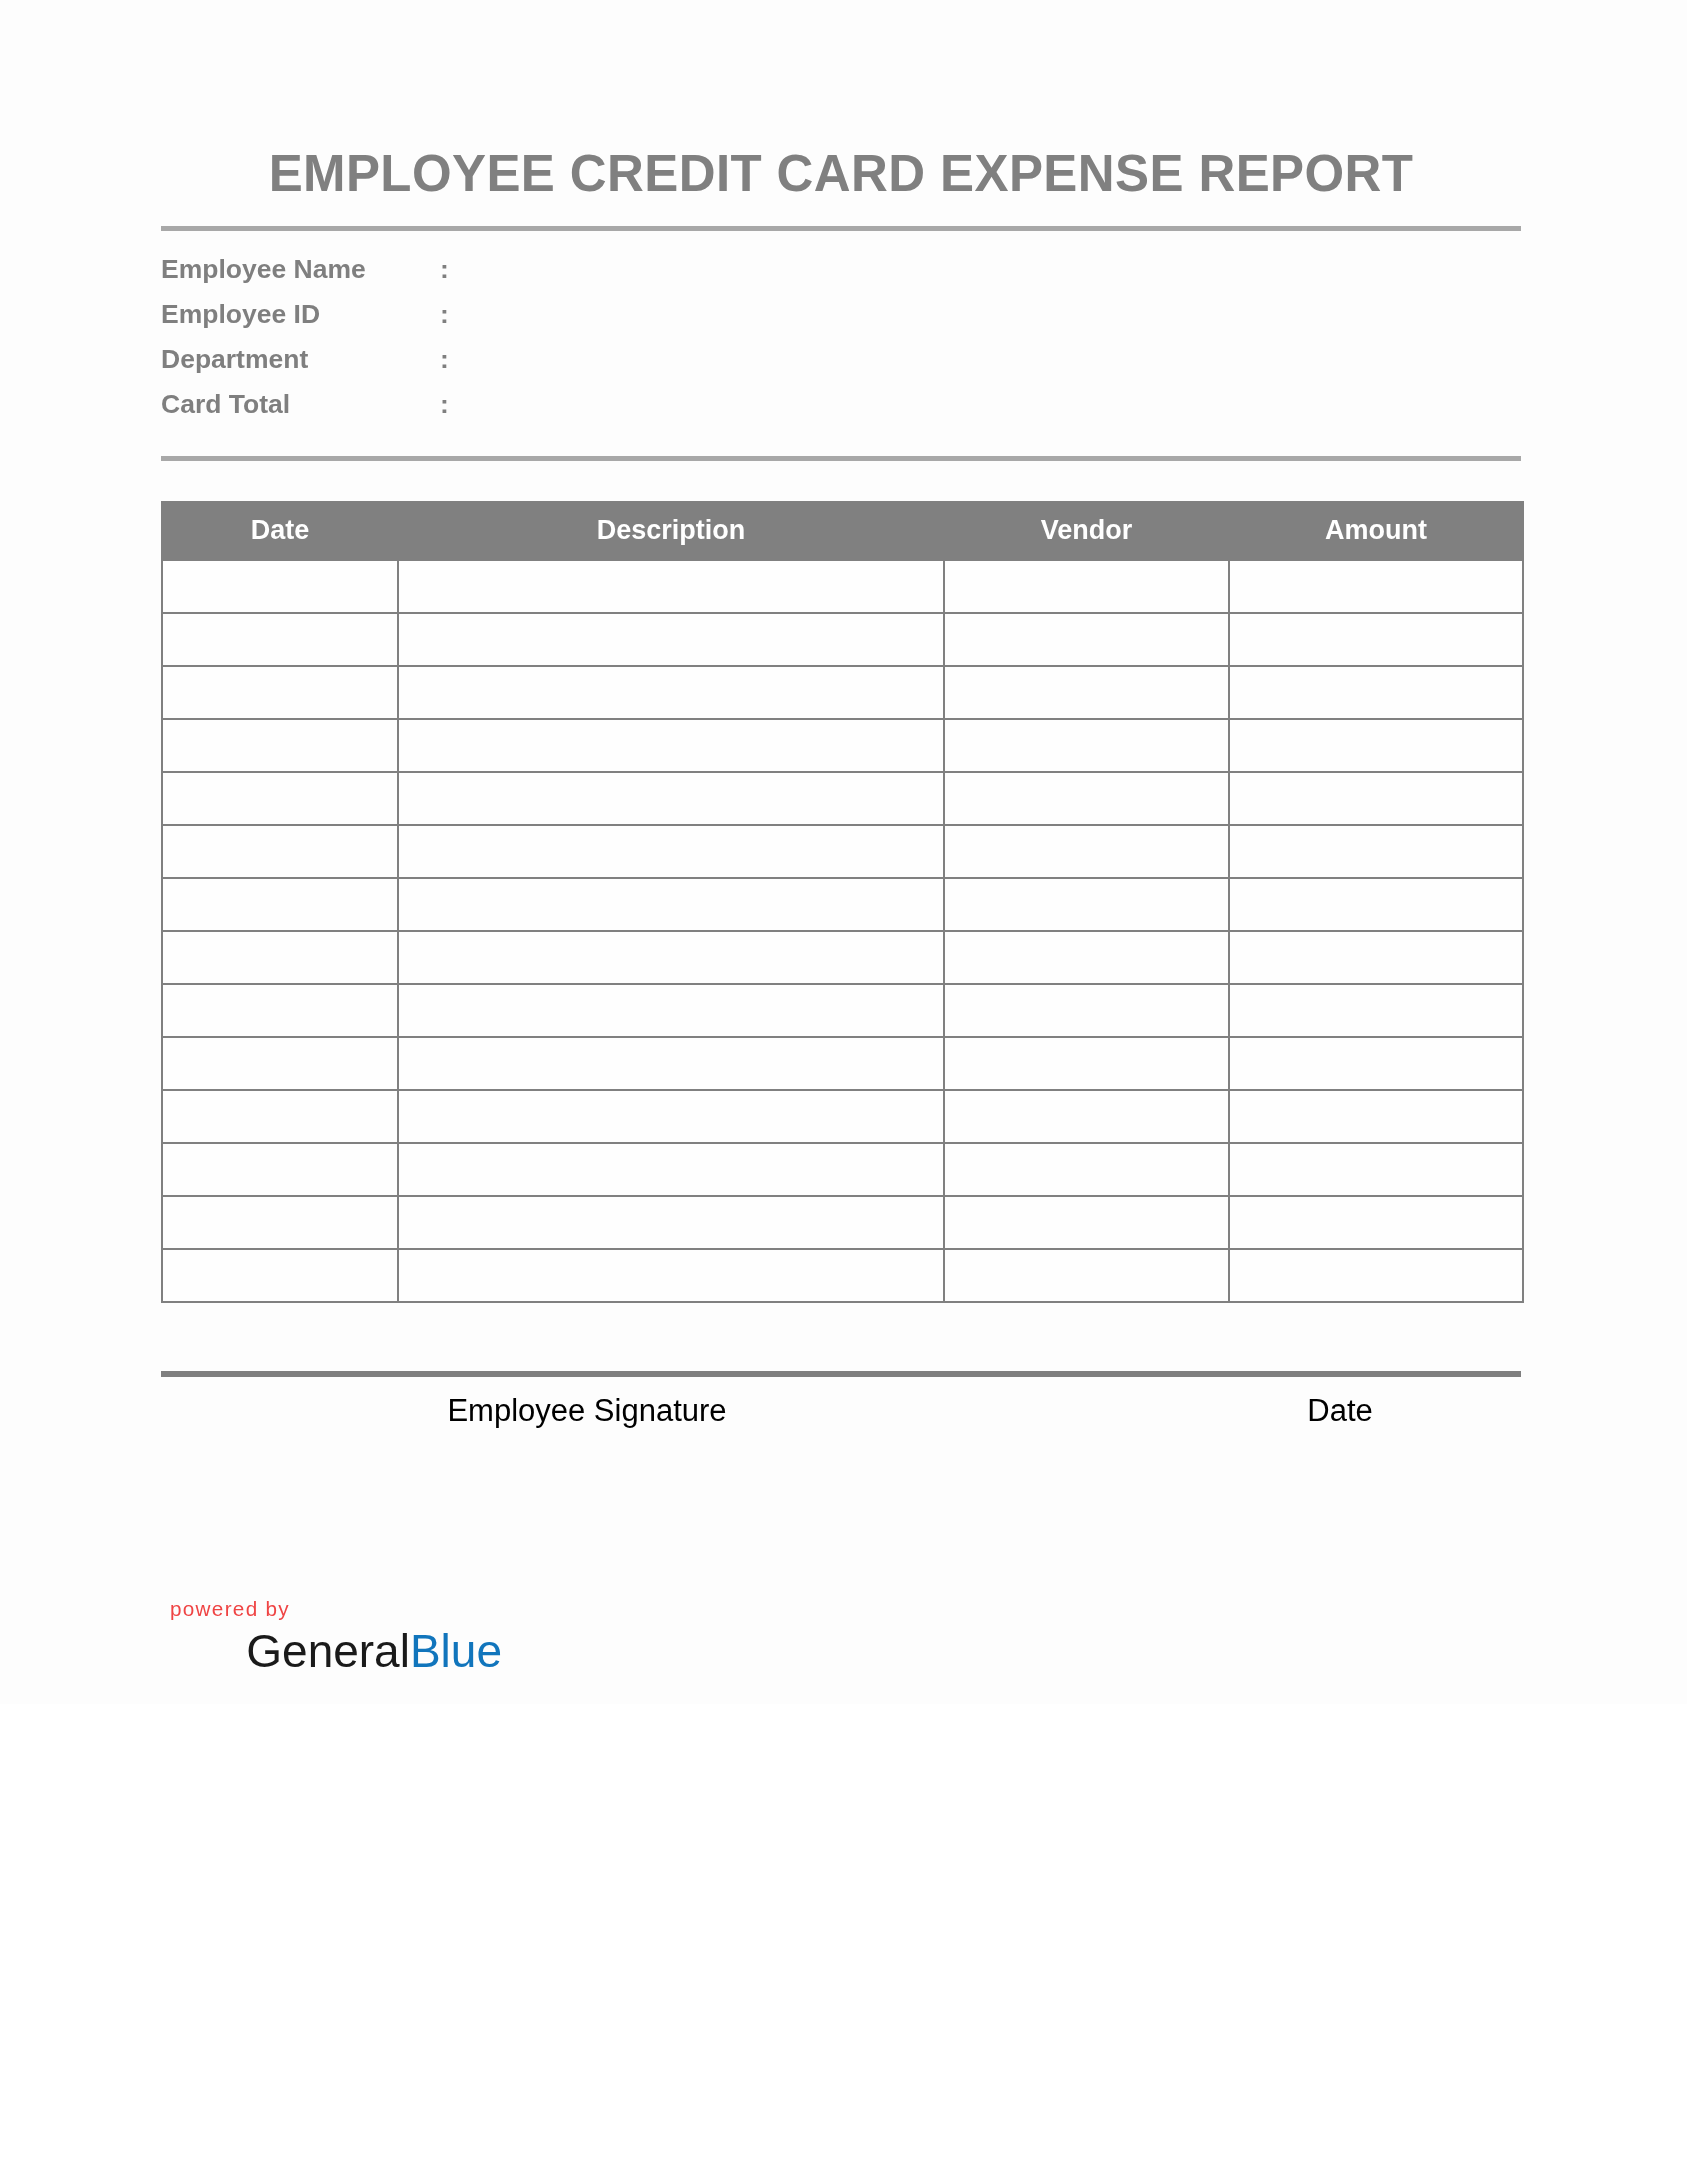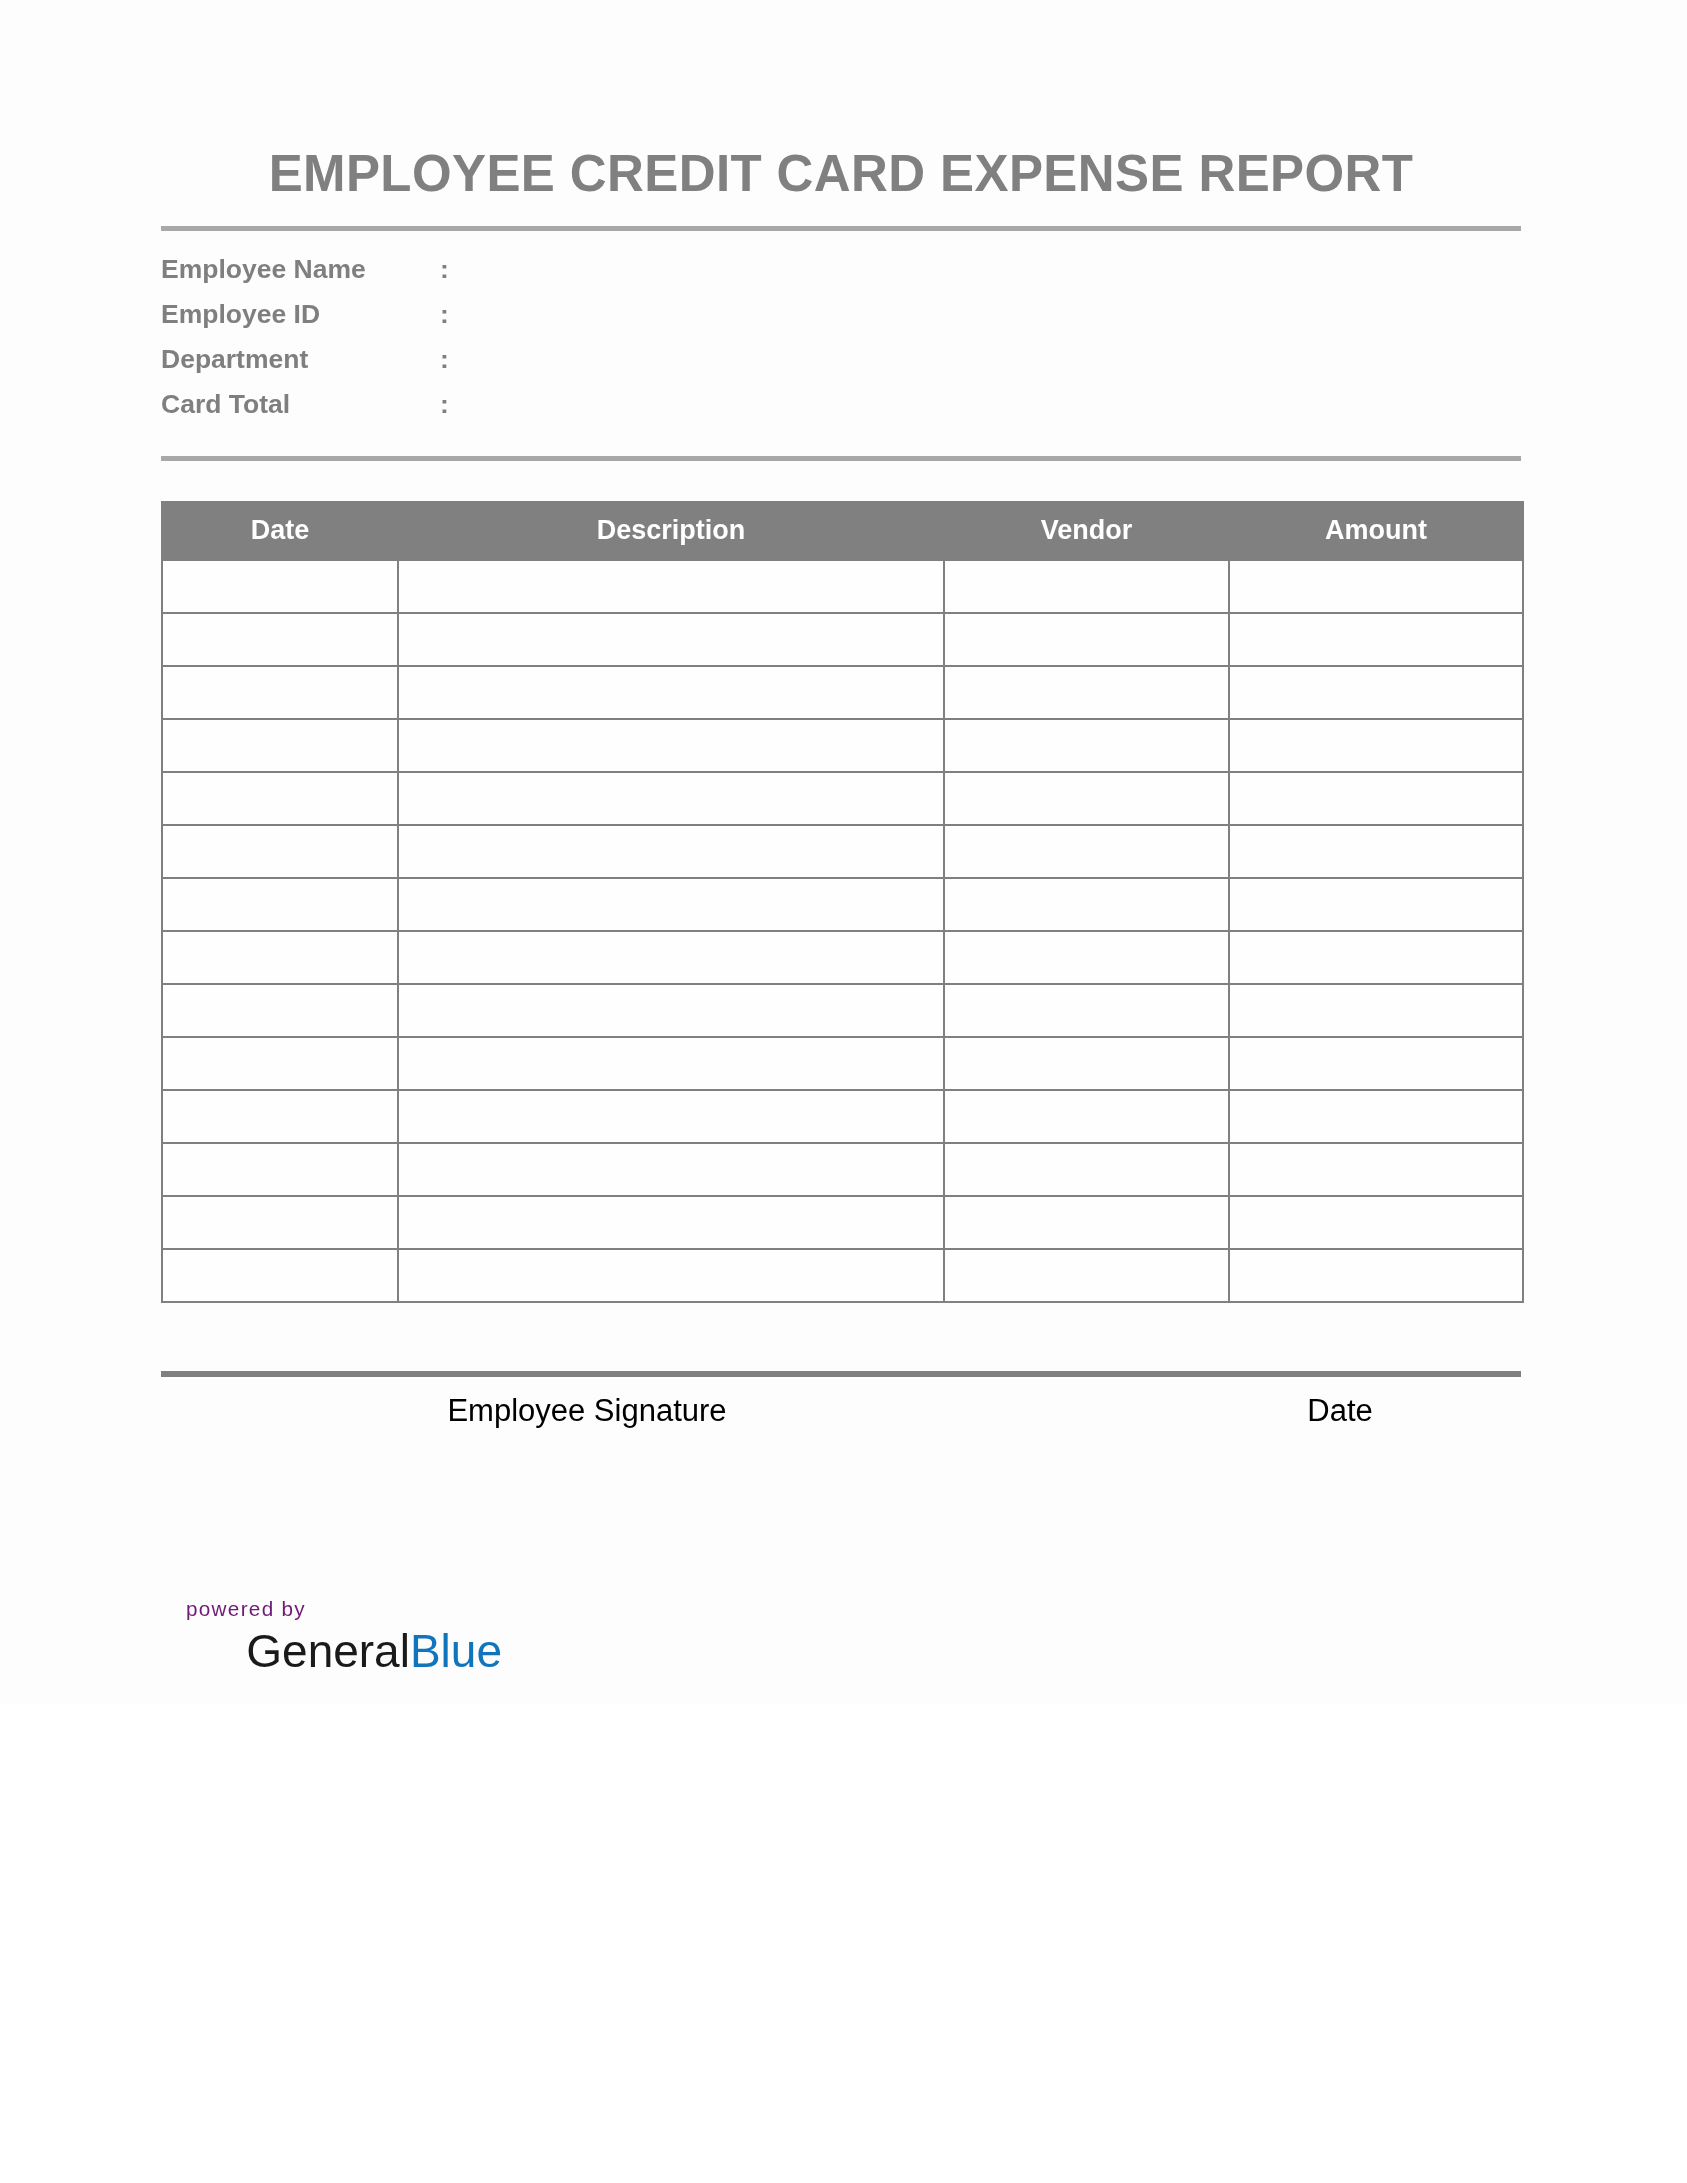--- a/index.html
+++ b/index.html
@@ -199,24 +199,24 @@
 
   
   .logo {
     position: absolute;
     left: 155px;
     top: 1599px;
     width: 347px;
   }
   .logo-powered {
     font-size: 20.7px;
-    color: #701a75;
+    color: #ef4444;
     letter-spacing: 1.3px;
     line-height: 1;
-    margin-left: 31px;
+    margin-left: 15px;
   }
   .logo-word {
     margin-top: 8.3px;
     font-size: 46px;
     line-height: 1;
     white-space: nowrap;
     text-align: right;
   }
   .logo-general { color: #1a1a1a; }
   .logo-blue { color: #1175bc; }

